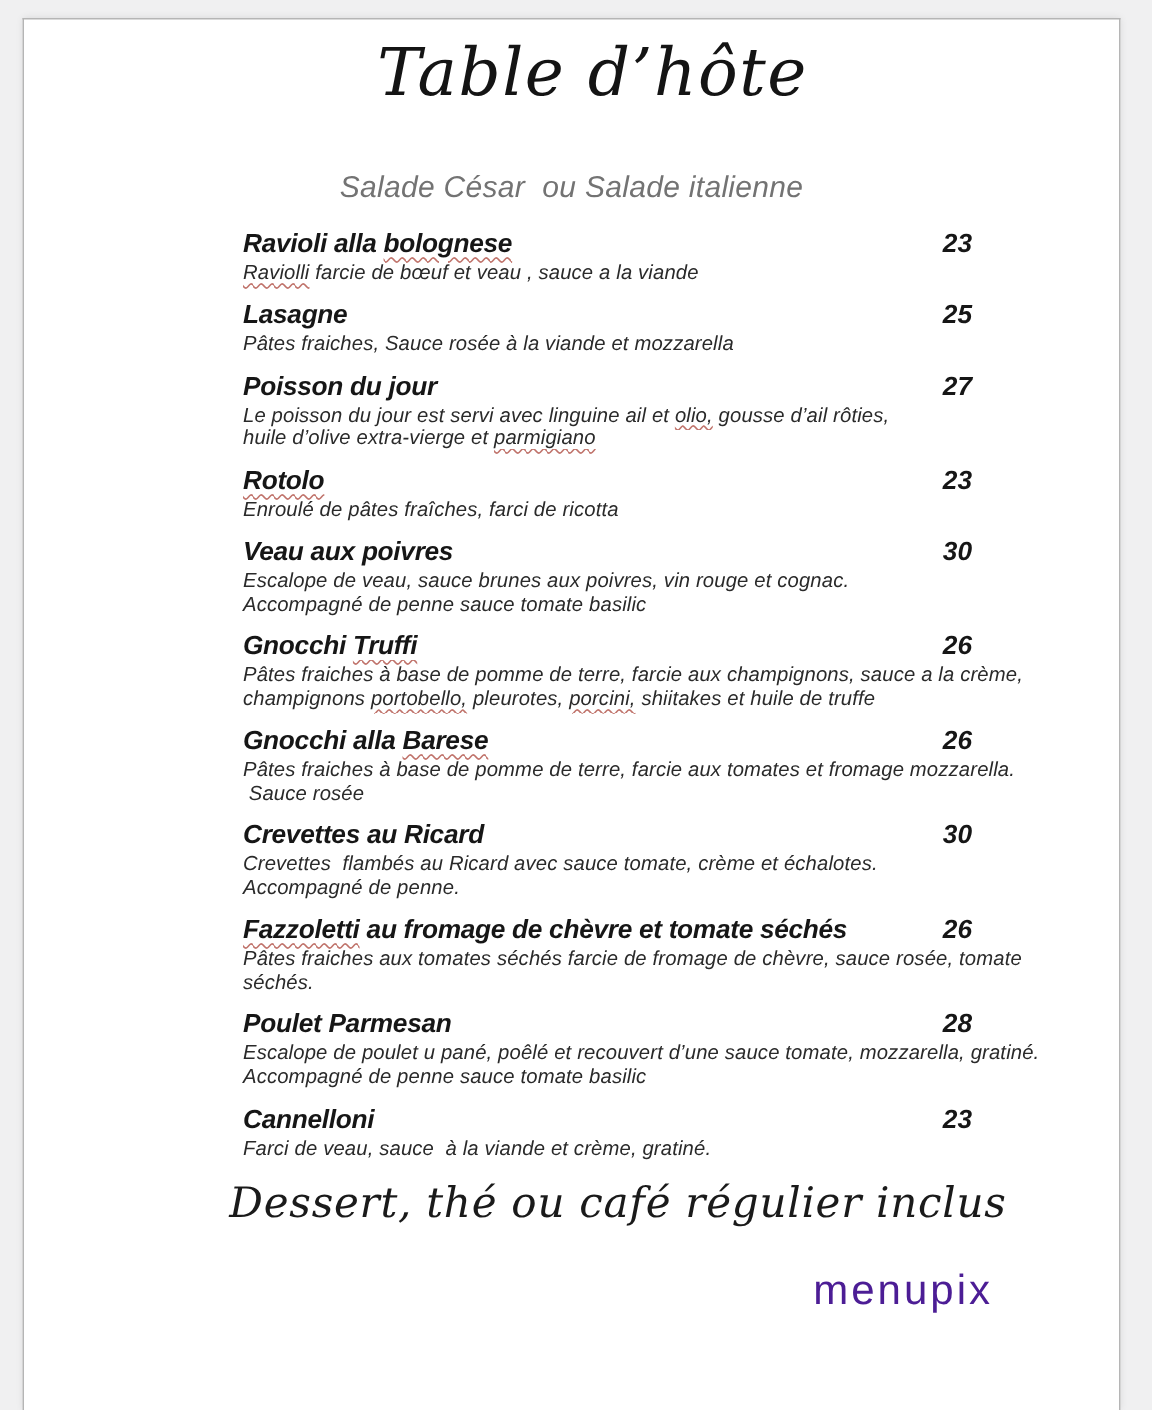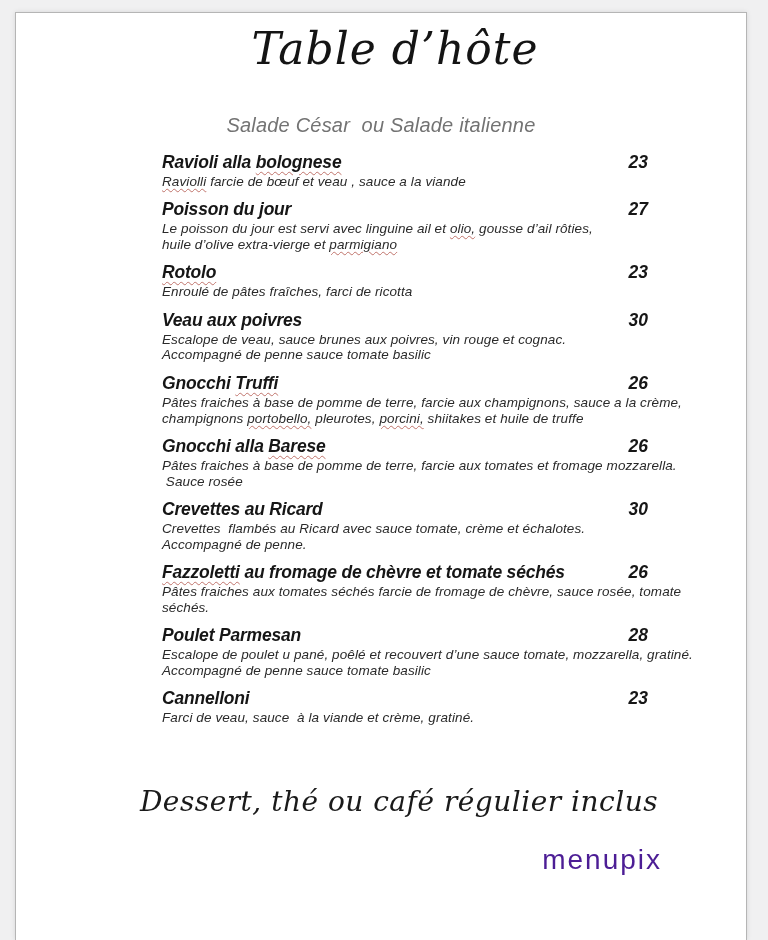--- a/index.html
+++ b/index.html
@@ -88,21 +88,21 @@
     text-decoration-line: underline;
     text-decoration-style: wavy;
     text-decoration-color: #c0736b;
     text-decoration-thickness: 1px;
     text-underline-offset: 2px;
   }
   .item-name .sq { text-underline-offset: 3px; }
   .menu-footer {
     position: absolute;
     top: 772px;
-    left: 4px;
+    left: 17px;
     width: 100%;
     text-align: center;
     font-family: "DejaVu Serif", serif;
     font-style: italic;
     font-size: 28px;
     font-weight: 400;
     letter-spacing: 0.5px;
     color: #1a1a1a;
     padding-left: 28px;
   }
@@ -127,20 +127,29 @@
   <div class="item">
     <div class="item-head">
       <div class="item-name"><span>Ravioli alla </span><span class="sq">bolognese</span></div>
       <div class="item-price">23</div>
     </div>
     <div class="item-desc">
           <div class="desc-line"><span class="sq">Raviolli</span><span> farcie de bœuf et veau , sauce a la viande</span></div>
         </div>
   </div>
 
+  <div class="item">
+    <div class="item-head">
+      <div class="item-name"><span>Lasagne</span></div>
+      <div class="item-price">25</div>
+    </div>
+    <div class="item-desc">
+          <div class="desc-line"><span>Pâtes fraiches, Sauce rosée à la viande et mozzarella</span></div>
+        </div>
+  </div>
 
   <div class="item">
     <div class="item-head">
       <div class="item-name"><span>Poisson du jour</span></div>
       <div class="item-price">27</div>
     </div>
     <div class="item-desc">
           <div class="desc-line"><span>Le poisson du jour est servi avec linguine ail et </span><span class="sq">olio,</span><span> gousse d’ail rôties,</span></div>
           <div class="desc-line"><span>huile d’olive extra-vierge et </span><span class="sq">parmigiano</span></div>
         </div>

